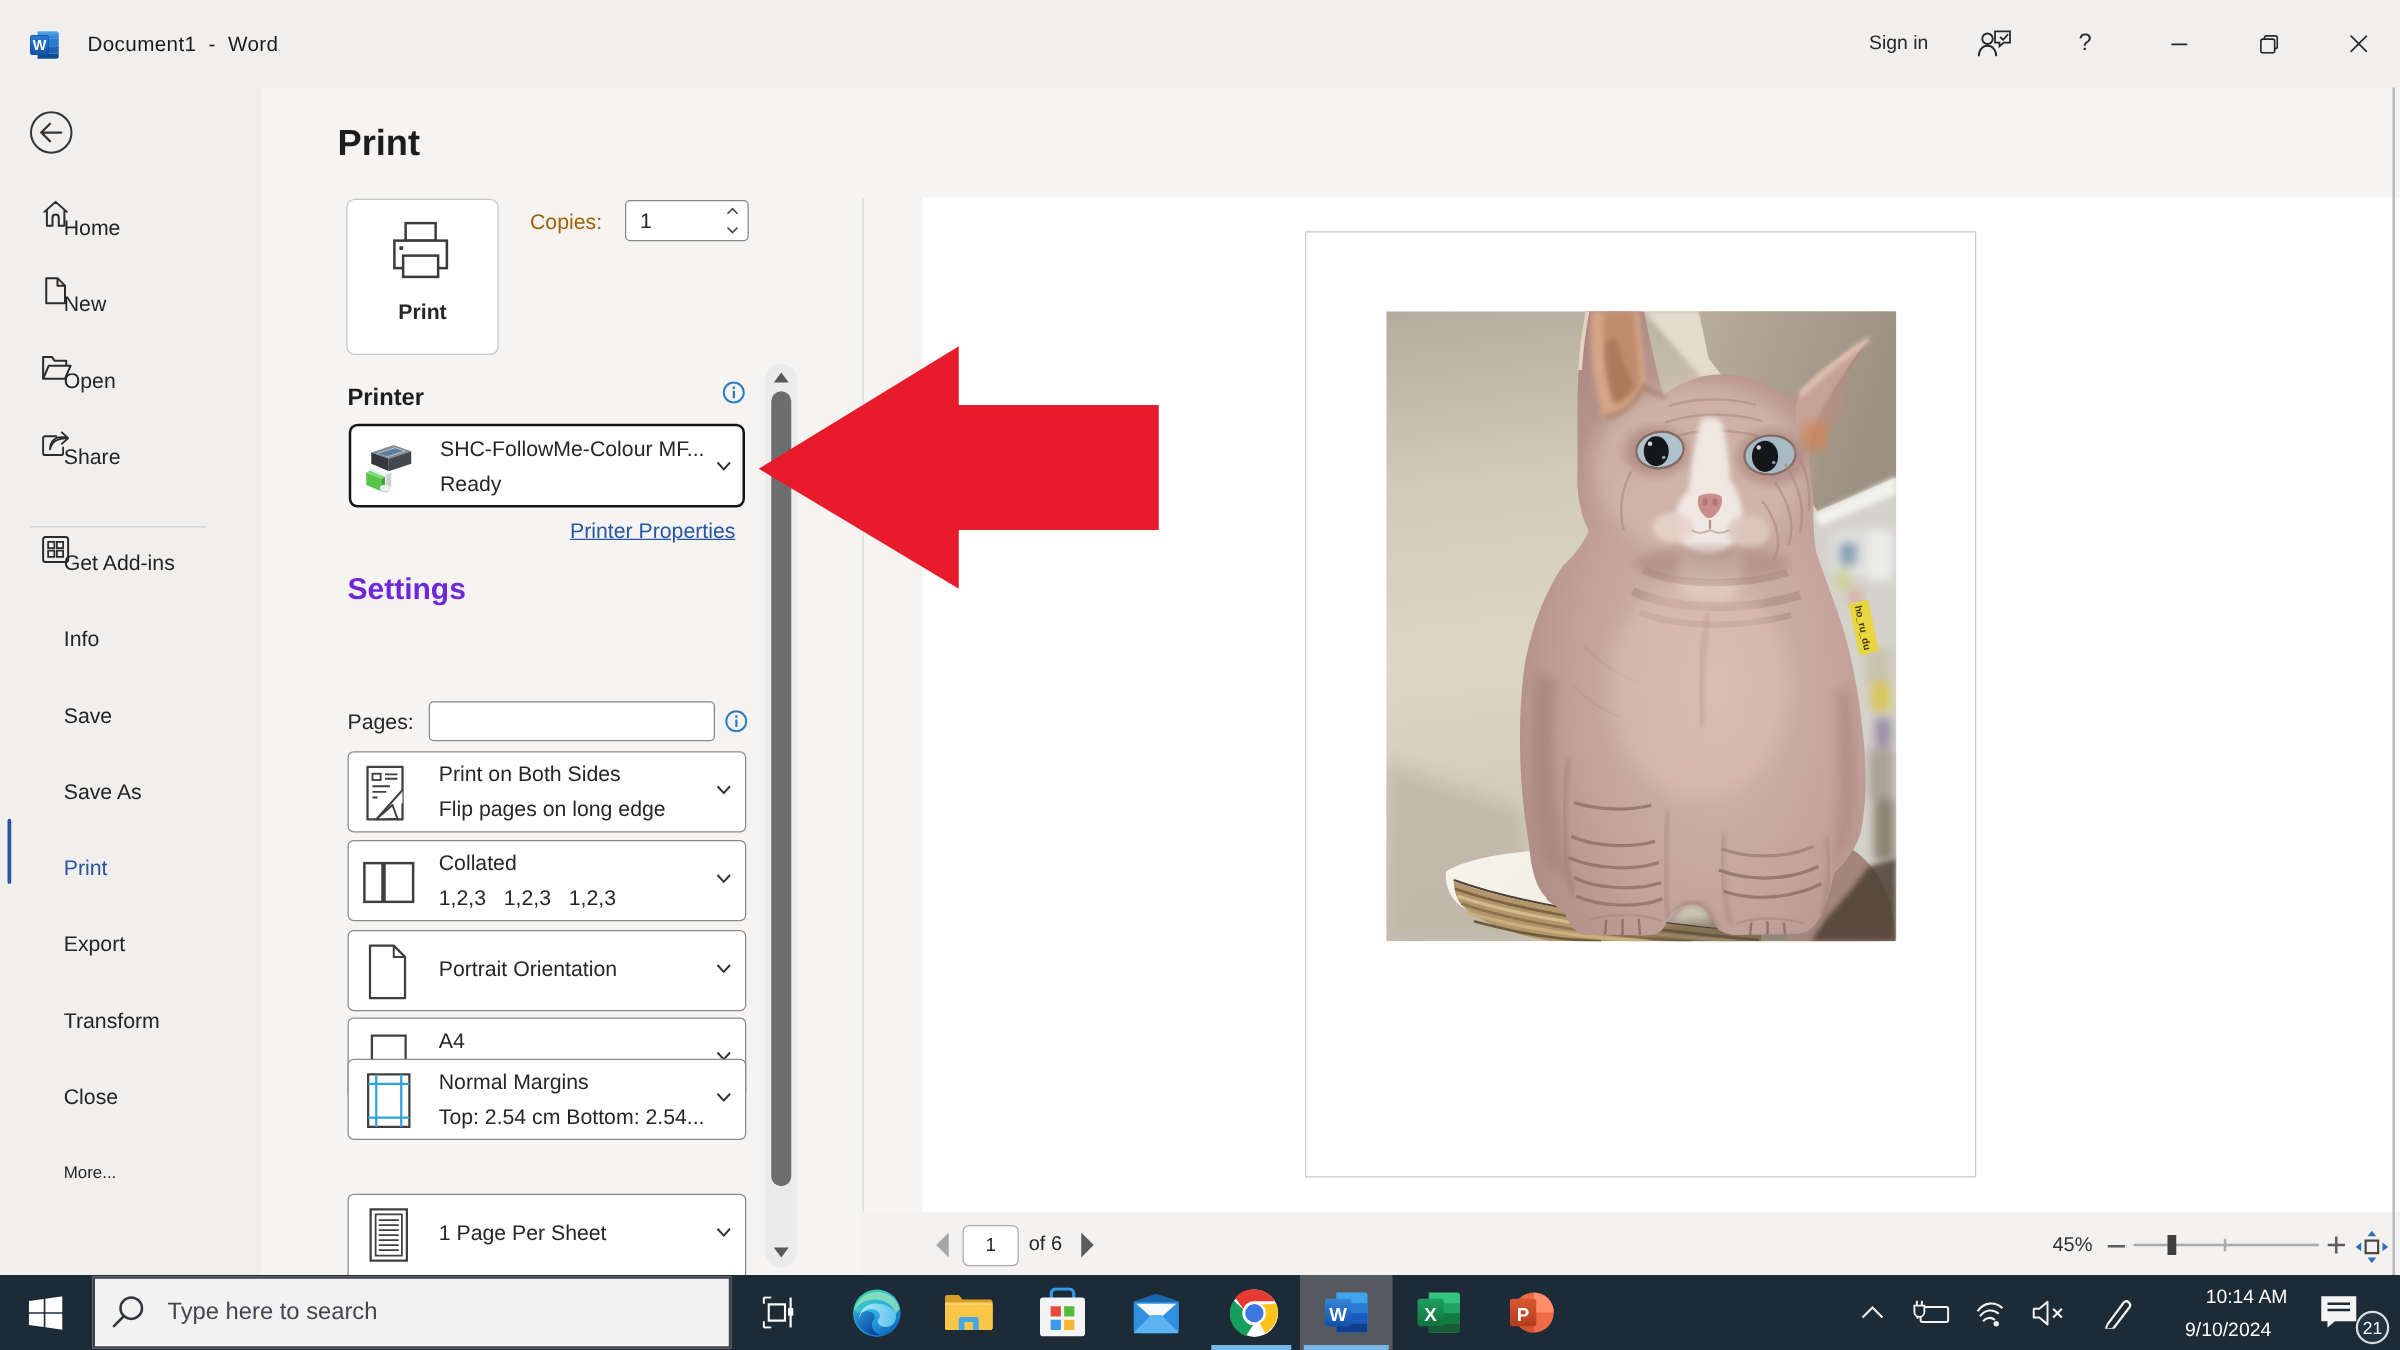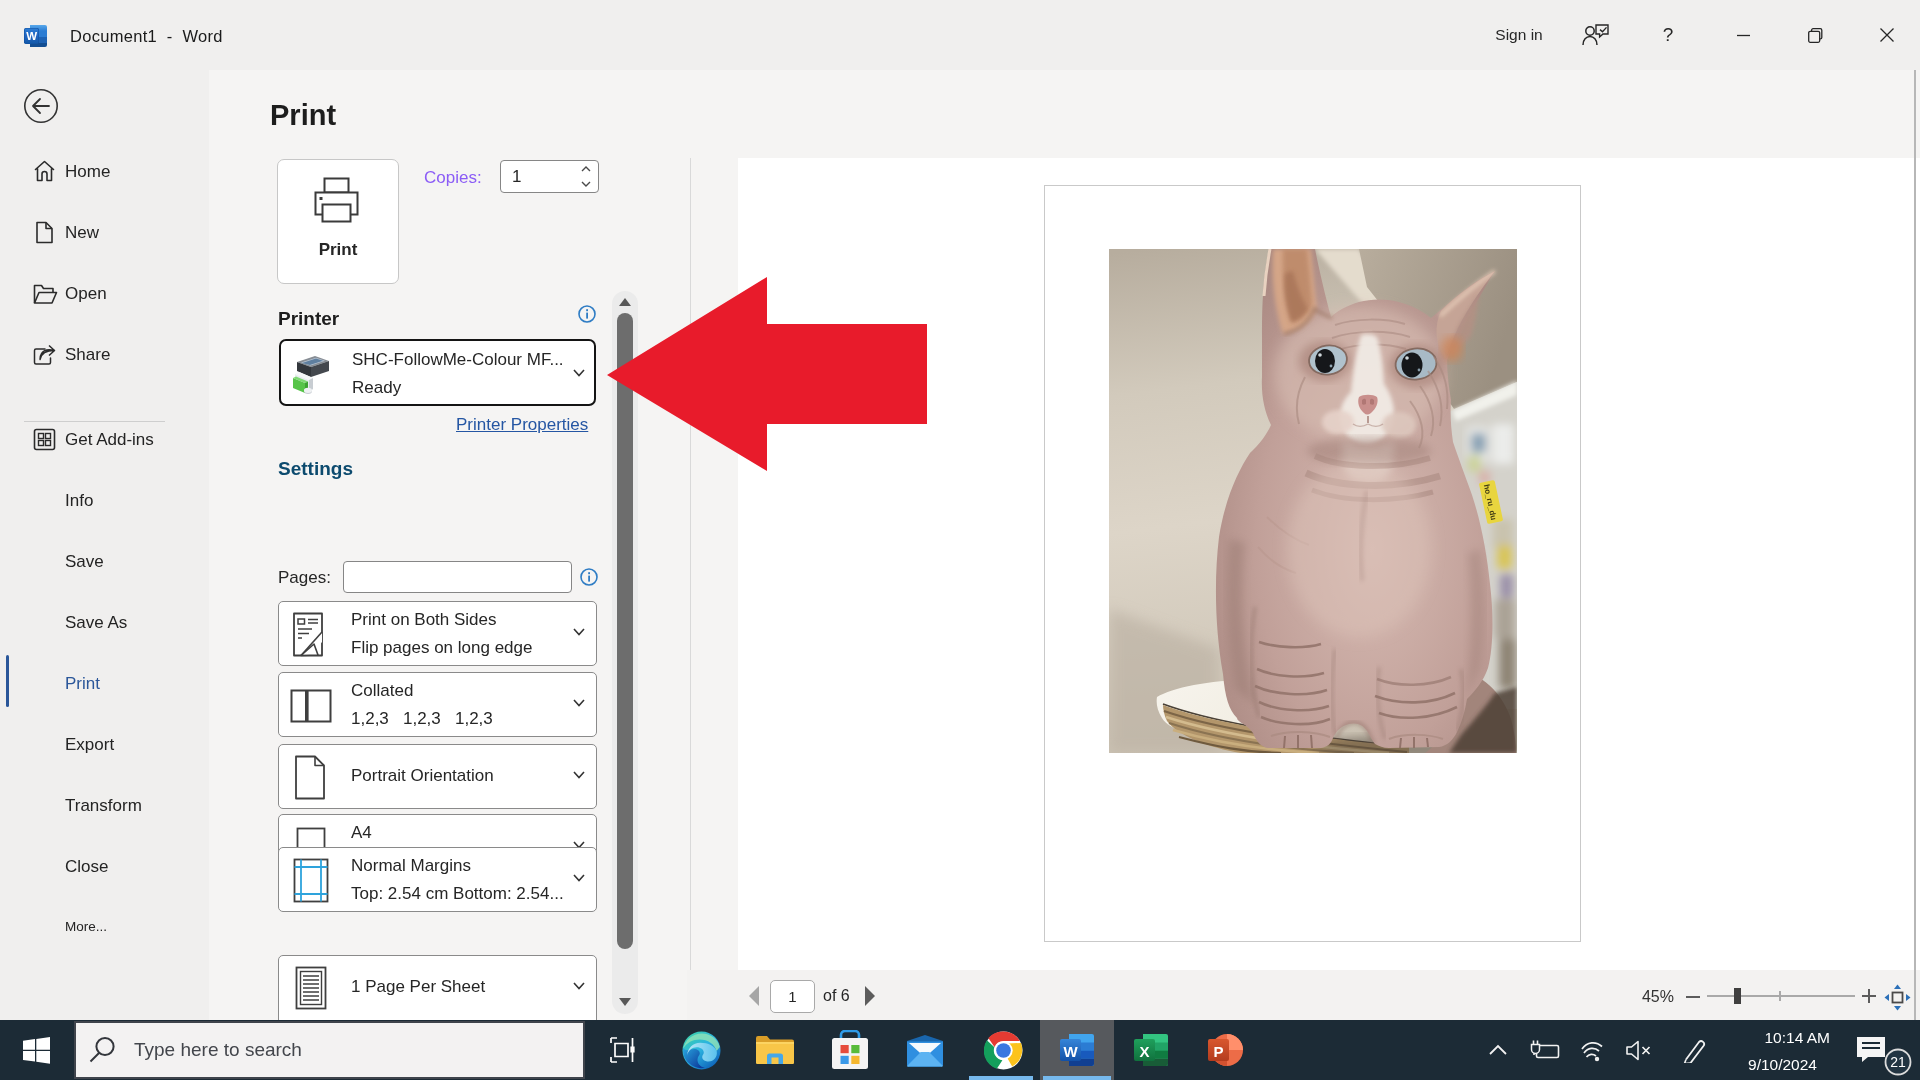--- a/index.html
+++ b/index.html
@@ -7,44 +7,44 @@
 .abs { position:absolute; }
 #stage { position:relative; width:1920px; height:1080px; background:#f0efee; }
 
 
 #titlebar { left:0; top:0; width:1920px; height:70px; background:#f0efee; }
 #title-text { left:70px; top:27px; font-size:16.5px; color:#1b1b1b; letter-spacing:0.3px; }
 .tb-right { top:0; height:70px; display:flex; align-items:center; justify-content:center; color:#262626; }
 
 
 #sidebar { left:0; top:70px; width:209px; height:950px; background:#f0efee; }
-.side-item { position:absolute; left:65px; font-size:17px; color:#242424; }
+.side-item { position:absolute; left:51px; font-size:17px; color:#242424;margin-top:11px; }
 .side-icon { position:absolute; left:33px; }
 #side-divider { left:24px; top:421px; width:141px; height:1px; background:#cecece; }
 #print-bar { left:6px; top:655px; width:3px; height:52px; background:#2a5699; border-radius:2px; }
 
 
 #mainpanel { left:209px; top:70px; width:1711px; height:950px; background:#f5f4f3; }
 #preview-white { left:738px; top:158px; width:1182px; height:812px; background:#ffffff; }
 #divider-v { left:690px; top:158px; width:1px; height:812px; background:#d9d9d9; }
 
 h1.print-h { position:absolute; left:270px; top:99px; font-size:29px; font-weight:700; color:#1d1d1d; letter-spacing:0; }
 #print-btn { left:277px; top:159px; width:122px; height:125px; background:#fff; border:1px solid #c7c7c7; border-radius:7px; }
 #print-btn .lbl { position:absolute; left:0; top:80px; width:120px; text-align:center; font-weight:700; font-size:17px; color:#262626; }
-#copies-lbl { left:424px; top:168px; font-size:17px; color:#8b5cf6; }
+#copies-lbl { left:424px; top:168px; font-size:17px; color:#a16207; }
 #copies-box { left:500px; top:160px; width:99px; height:33px; background:#fff; border:1px solid #868686; border-radius:4px; }
 #copies-box .val { position:absolute; left:11px; top:6px; font-size:17px; color:#262626; }
 
 #printer-h { left:278px; top:308px; font-size:19px; font-weight:700; color:#1d1d1d; }
 #printer-box { left:279px; top:339px; width:317px; height:67px; background:#fff; border:2px solid #141414; border-radius:7px; }
 #printer-box .t1 { position:absolute; left:71px; top:9px; font-size:17px; color:#262626; }
 #printer-box .t2 { position:absolute; left:71px; top:37px; font-size:17px; color:#262626; }
 #printer-props { left:456px; top:415px; font-size:17px; color:#2556a3; text-decoration:underline; }
 
-#settings-h { left:278px; top:458px; font-size:19px; font-weight:700; color:#0c4a6e; }
+#settings-h { left:278px; top:458px; font-size:24px; font-weight:700; color:#6d28d9; }
 .dd { position:absolute; left:278px; width:319px; height:65px; background:#fff; border:1px solid #8a8a8a; border-radius:5px; }
 .dd .t1 { position:absolute; left:72px; top:8px; font-size:17px; color:#262626; }
 .dd .t2 { position:absolute; left:72px; top:36px; font-size:17px; color:#262626; }
 .dd .t1.solo { top:21px; }
 .dd .chev { position:absolute; right:10px; top:24px; }
 #pages-lbl { left:278px; top:568px; font-size:17px; color:#262626; }
 #pages-box { left:343px; top:561px; width:229px; height:32px; background:#fff; border:1px solid #868686; border-radius:4px; }
 
 
 #sb-track { left:612px; top:291px; width:26px; height:723px; background:#ebebeb; border-radius:13px; }

